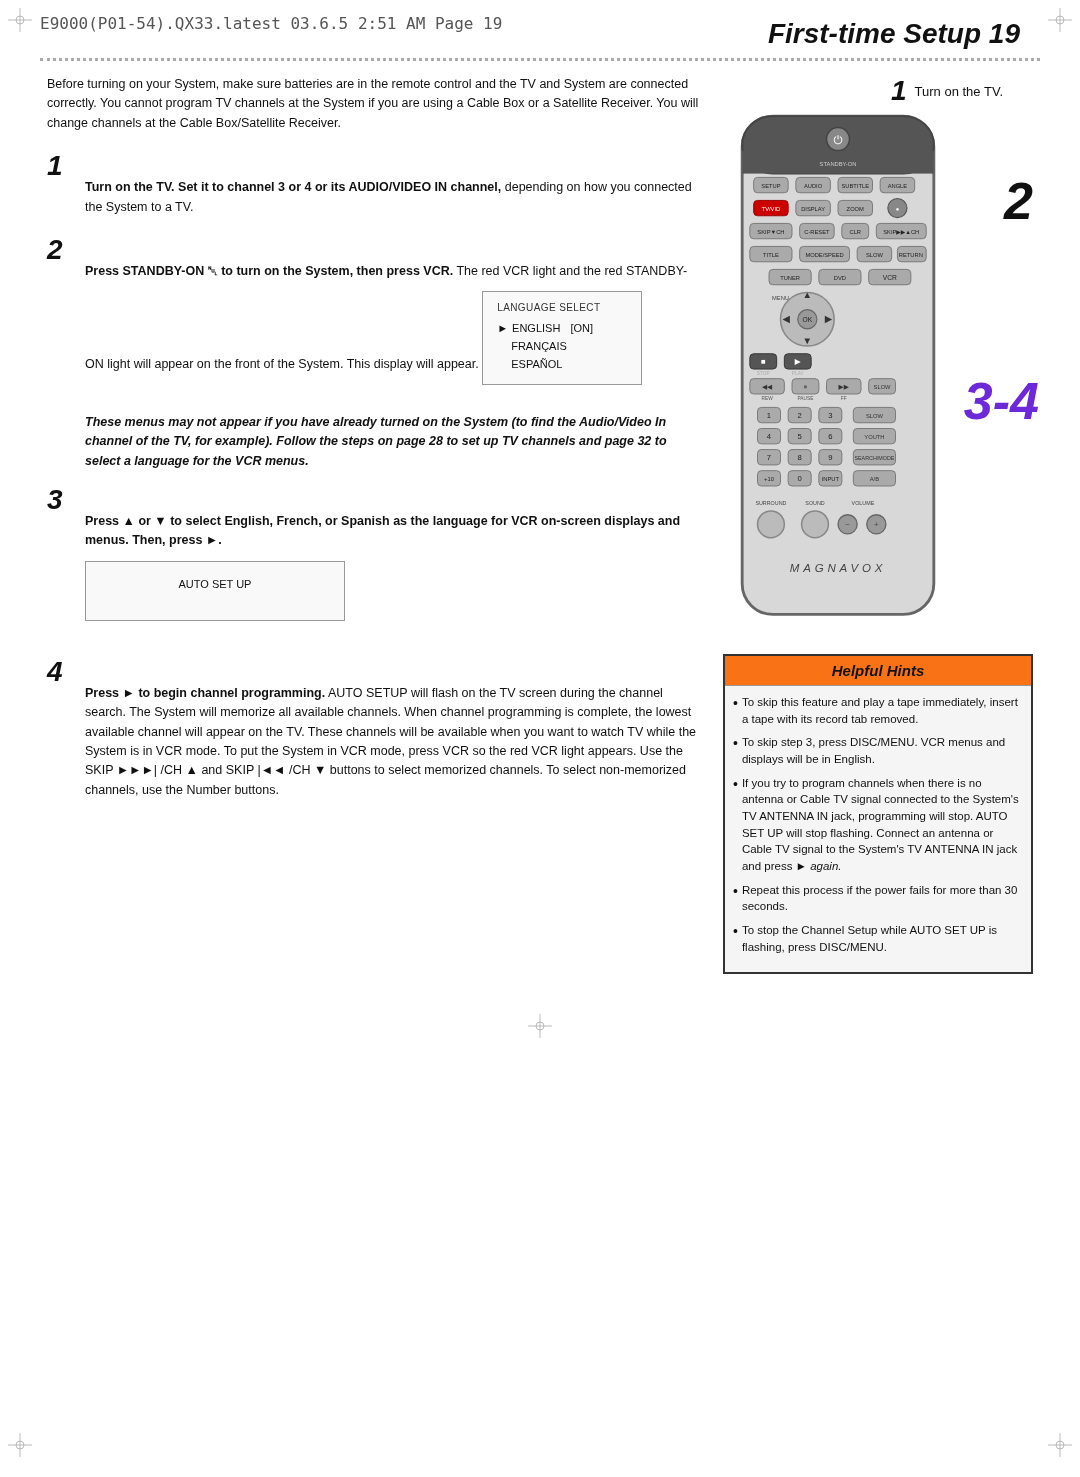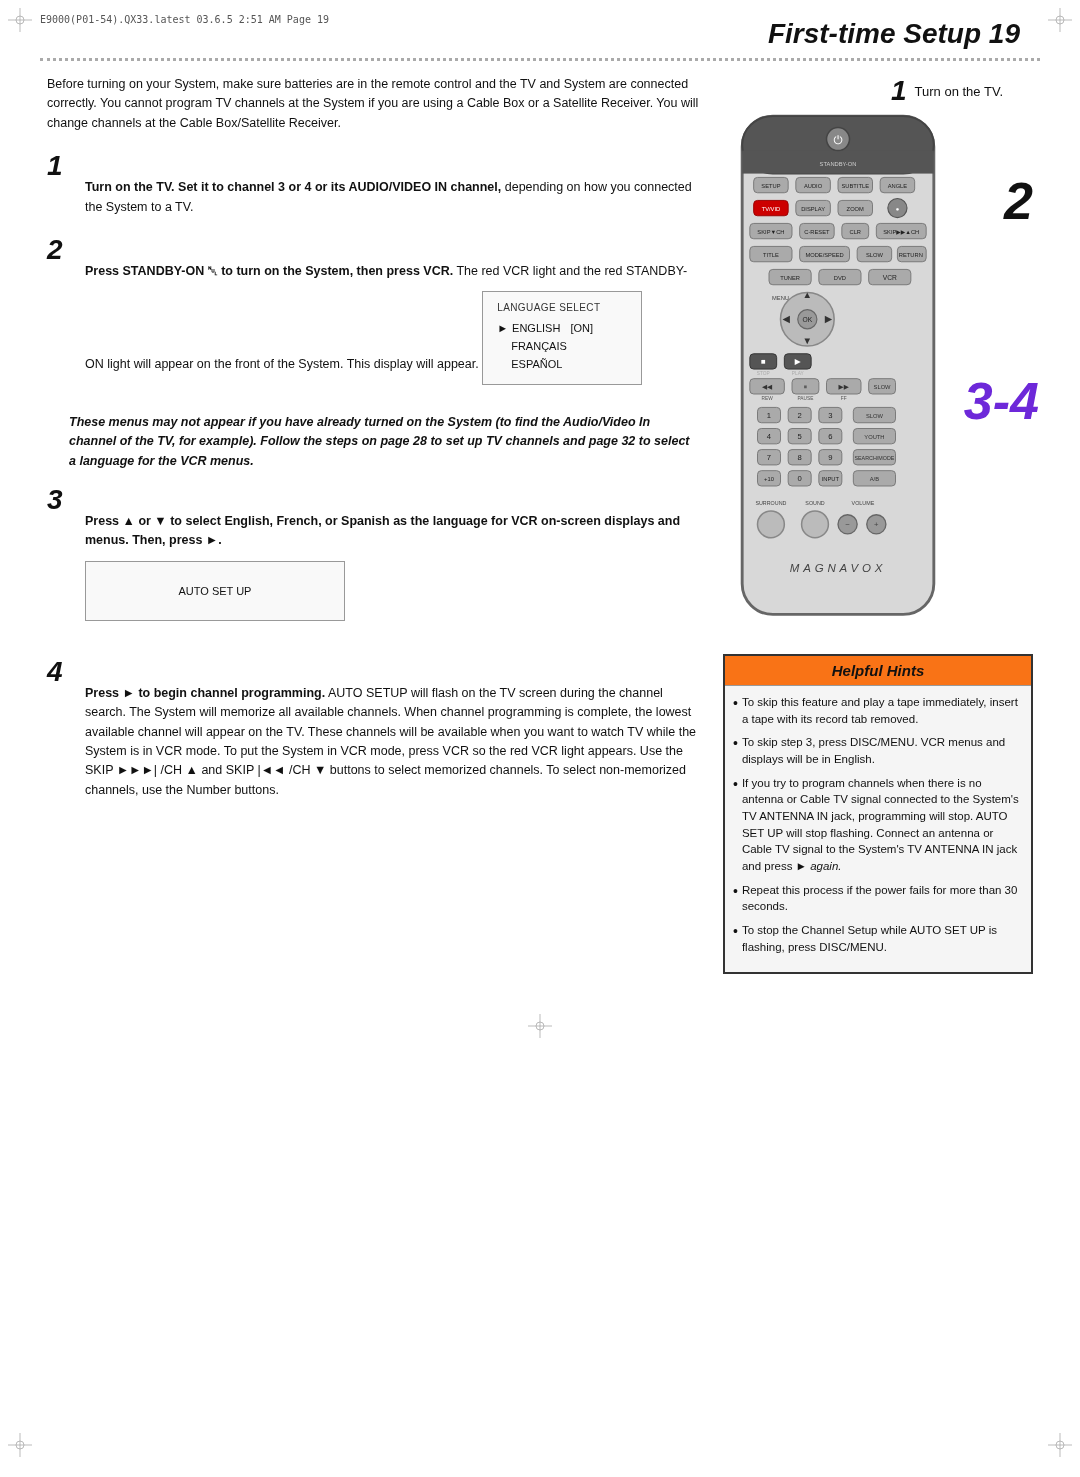--- a/index.html
+++ b/index.html
@@ -20,21 +20,21 @@
       font-style: italic;
       font-size: 28px;
       font-weight: bold;
       color: #111;
     }
 
     .doc-meta {
       position: absolute;
       top: 14px;
       left: 40px;
-      font-size: 10px;
+      font-size: 16px;
       color: #555;
       font-family: monospace;
     }
 
     .divider-dots {
       border: none;
       border-top: 3px dotted #aaa;
       margin: 2px 40px 14px 40px;
     }
 
@@ -122,30 +122,30 @@
       font-size: 11px;
     }
 
     
     .italic-note {
       font-style: italic;
       font-size: 12.5px;
       font-weight: bold;
       line-height: 1.55;
       margin-bottom: 14px;
-      margin-left: 22px;
+      margin-left: 38px;
     }
 
     
     .autosetup-box {
       border: 1px solid #999;
       padding: 14px 24px 20px 24px;
       margin: 10px 0 18px 0;
       display: flex;
-      align-items: flex-end;
+      align-items: flex-start;
       justify-content: center;
       font-size: 11px;
       background: #f9f9f9;
       min-height: 60px;
       min-width: 160px;
       max-width: 260px;
     }
 
     
     .overlay-container {

